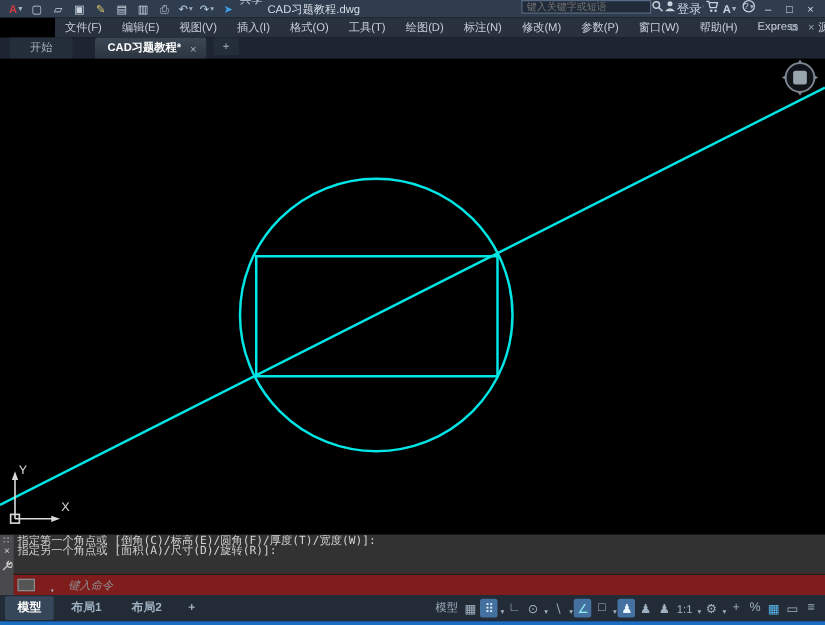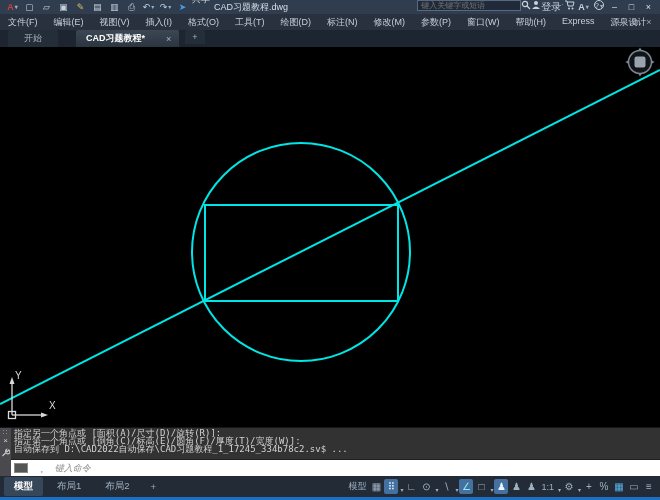--- a/index.html
+++ b/index.html
@@ -19,59 +19,59 @@
   .search-box { width:104px; height:11px; background:#202a38; border:1px solid #586a83;
                 color:#c3ccd6; font-size:8px; padding:0 3px; font-family:"Liberation Sans",sans-serif; }
   .dotsep { color:#7b8aa0; font-size:8px; }
   .signin { color:#cdd6e0; font-size:10px; }
   .winbtn { width:17px; height:13px; display:flex; align-items:center; justify-content:center;
             color:#d8dfe7; font-size:9px; }
   svg.mini { display:block; }
 
   
   .menubar { height:16px; background:#28313d; display:flex; align-items:center;
-             font-size:9px; color:#c7cfd9; flex:0 0 auto; position:relative; }
+             font-size:9px; color:#c7cfd9; flex:0 0 auto; position:relative;margin-left:44px; }
   .menu-item { padding:0 8px; white-space:nowrap; }
   .doc-controls { position:absolute; right:4px; top:0; height:16px; display:flex; align-items:center; }
   .doc-controls span { width:14px; text-align:center; color:#9aa7b6; font-size:9px; }
 
   
   .tabbar { height:17px; background:#1d2630; display:flex; align-items:flex-start; flex:0 0 auto; }
   .tab-start { margin-left:8px; padding:2px 16px 2px; font-size:9px; color:#a8b3bf;
                background:#242e39; border-radius:2px 2px 0 0; }
   .tab-active { margin-left:18px; padding:2px 8px 2px 10px; font-size:9px; color:#fff; font-weight:bold;
                 background:linear-gradient(#3b4754,#2b3540); border-radius:2px 2px 0 0;
-                display:flex; align-items:center; gap:21px; }
+                display:flex; align-items:center; gap:7px; }
   .tab-close { color:#a8b3bf; font-weight:normal; font-size:9px; }
   .tab-plus { margin-left:6px; padding:2px 7px; font-size:9px; color:#a8b3bf;
               background:#242e39; border-radius:2px 2px 0 0; }
 
   
   .canvas { height:380px; background:#000; position:relative; flex:0 0 auto; }
   .canvas svg { position:absolute; left:0; top:0; }
 
   
   .cmdpanel { height:49px; display:flex; flex:0 0 auto; background:#323232; border-top:1px solid #151515; }
   .cmdstrip { width:11px; background:#4a4a4e; display:flex; flex-direction:column; align-items:center; gap:3px; padding-top:1px; }
   .grip { width:7px; height:5px;
           background-image:radial-gradient(#8a8a8e 1px, transparent 1px);
           background-size:3px 3px; }
   .strip-x { color:#d2d2d2; font-size:8px; line-height:8px; }
   .cmdmain { flex:1; display:flex; flex-direction:column; font-family:"DejaVu Sans Mono", monospace; }
   .cmdhistory { height:32px; padding:1px 0 0 3px; color:#d2d2d2; font-size:9px; line-height:8px; overflow:hidden; }
   .cmd-line { white-space:nowrap; }
-  .cmdinput { height:17px; background:#ffffff; border-top:1px solid #202020;
+  .cmdinput { height:17px; background:#7f1d1d; border-top:1px solid #202020;
               display:flex; align-items:center; padding-left:3px; gap:11px; }
   .cmd-badge { width:14px; height:10px; background:#555; border:1px solid #8a8a8a;
                display:inline-block; }
   .cmd-placeholder { font-style:italic; color:#8f8f8f; font-size:9px; }
 
   
   .statusbar { height:21px; background:#222b36; display:flex; align-items:center; flex:0 0 auto; }
-  .ltab { margin-left:4px; padding:3px 10px; font-size:9.5px; color:#9fb0c1; border-radius:2px; white-space:nowrap; }
+  .ltab { margin-left:4px; padding:3px 10px; font-size:9.5px; color:#9fb0c1; border-radius:2px; white-space:nowrap;font-weight:bold; }
   .ltab.active { background:#37475a; color:#fff; font-weight:bold; }
   .ltab.plus { padding:3px 7px; }
   .sicons { margin-left:auto; display:flex; align-items:center; gap:1px; padding-right:4px; }
   .sicon { min-width:14px; height:15px; display:flex; align-items:center; justify-content:center;
            color:#9fb0c1; font-size:10px; border-radius:2px; white-space:nowrap; }
   .sicon.text { font-size:9px; padding:0 2px; }
   .sicon.active { background:#44719f; color:#eaf6ff; }
 
   .bottomstrip { height:3px; background:#1b6ec2; flex:0 0 auto; }
 </style>
@@ -173,23 +173,22 @@
   <div class="cmdpanel">
     <div class="cmdstrip">
       <span class="grip"></span>
       <span class="strip-x">×</span>
       <svg width="9" height="9" viewBox="0 0 9 9">
         <path d="M1.5 8 L5 4.5 M5 4.5 a2 2 0 1 0 2.5 -2.5 l-1 1.5 -1.5 -0.5 0.5 -1.5 a2 2 0 0 0 -0.5 3" stroke="#c9c9c9" stroke-width="1.1" fill="none"></path>
       </svg>
     </div>
     <div class="cmdmain">
       <div class="cmdhistory" id="cmd-history">
+          <div class="cmd-line">指定第一个角点或 [倒角(C)/标高(E)/圆角(F)/厚度(T)/宽度(W)]:</div>
           <div class="cmd-line">指定另一个角点或 [面积(A)/尺寸(D)/旋转(R)]:</div>
-          <div class="cmd-line">指定第一个角点或 [倒角(C)/标高(E)/圆角(F)/厚度(T)/宽度(W)]:</div>
-          <div class="cmd-line">自动保存到 D:\CAD2022自动保存\CAD习题教程_1_17245_334b78c2.sv$ ...</div>
         </div>
       <div class="cmdinput">
         <span class="cmd-badge"></span>
         <span class="caret"></span>
         <span class="cmd-placeholder">键入命令</span>
       </div>
     </div>
   </div>
 
   <div class="statusbar">

